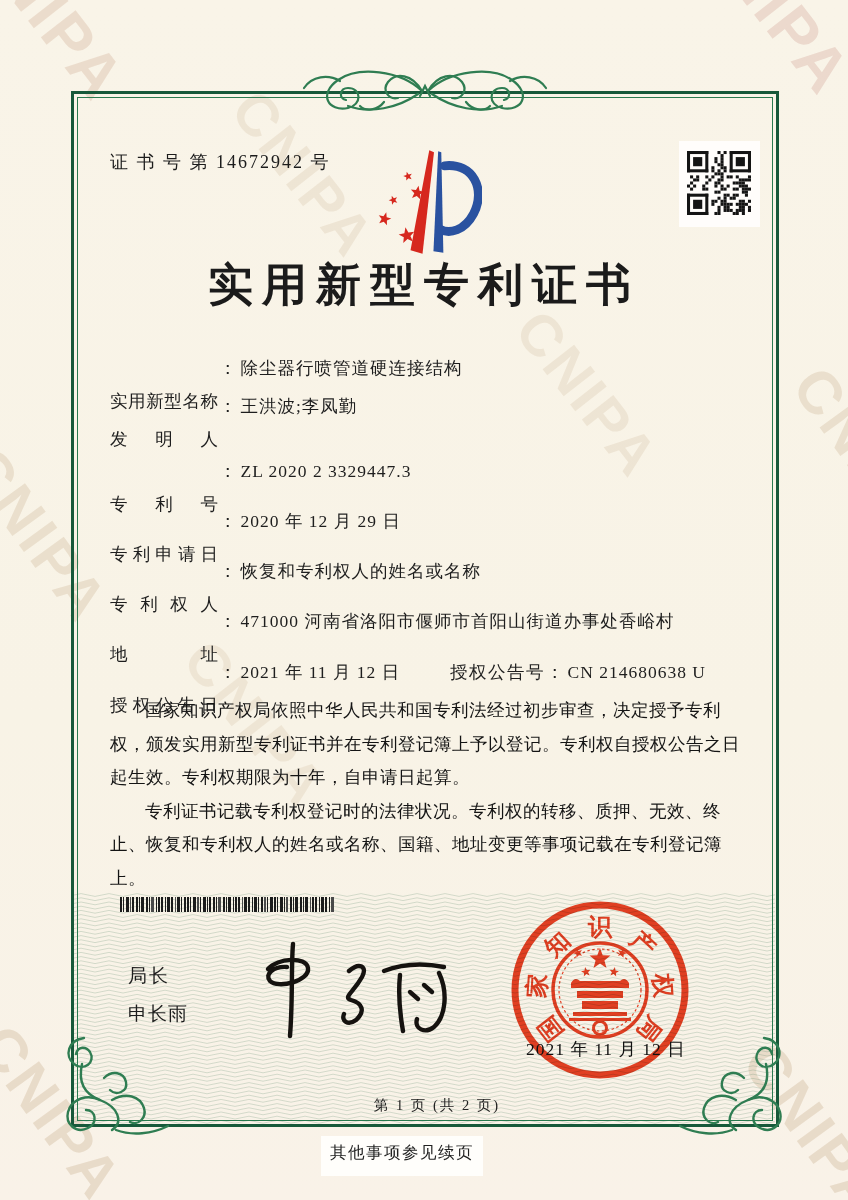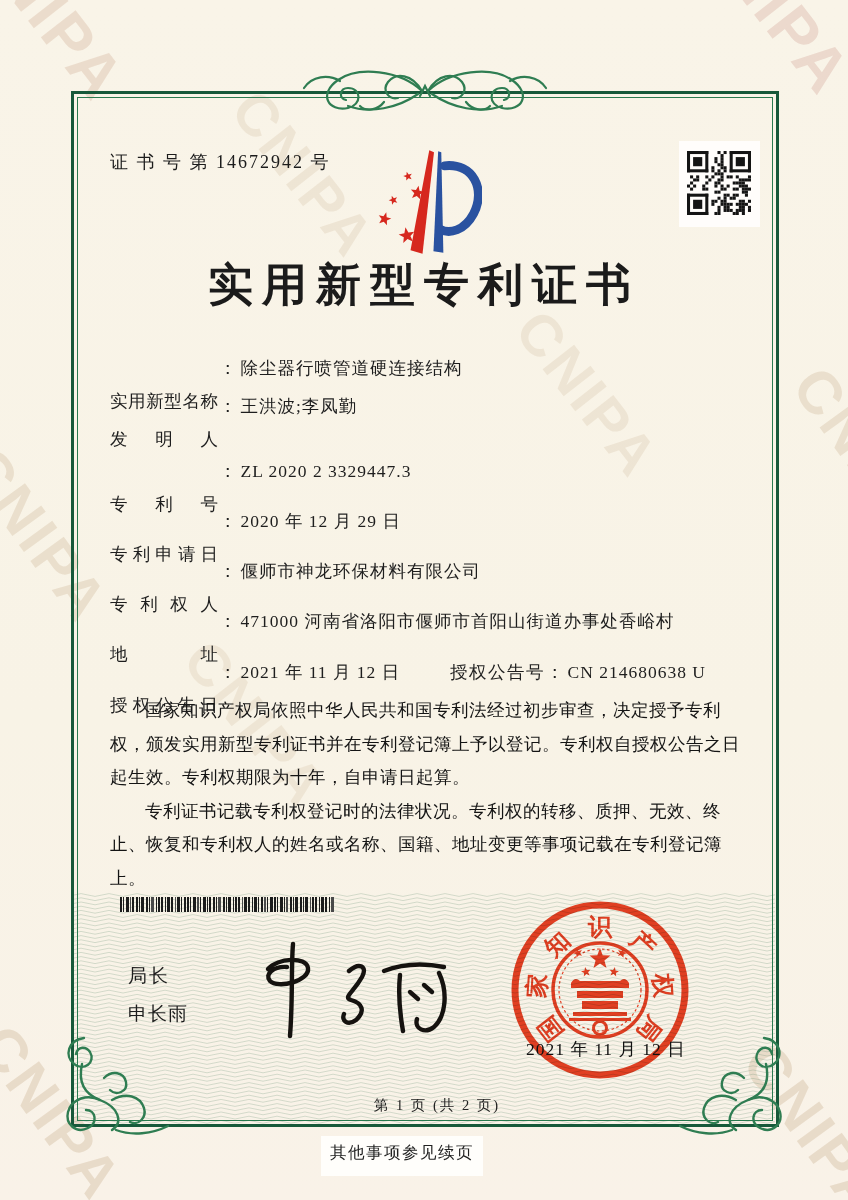--- a/index.html
+++ b/index.html
@@ -318,21 +318,21 @@
   <div class="row" style="top:394px">
     <span class="lab">发明人</span><span class="col">：</span><span class="val">王洪波;李凤勤</span>
   </div>
   <div class="row" style="top:459px">
     <span class="lab">专利号</span><span class="col">：</span><span class="val">ZL 2020 2 3329447.3</span>
   </div>
   <div class="row" style="top:509px">
     <span class="lab">专利申请日</span><span class="col">：</span><span class="val">2020 年 12 月 29 日</span>
   </div>
   <div class="row" style="top:559px">
-    <span class="lab">专利权人</span><span class="col">：</span><span class="val">偃师市神龙环保材料有限公司</span>
+    <span class="lab">专利权人</span><span class="col">：</span><span class="val">恢复和专利权人的姓名或名称</span>
   </div>
   <div class="row" style="top:609px">
     <span class="lab">地址</span><span class="col">：</span><span class="val">471000 河南省洛阳市偃师市首阳山街道办事处香峪村</span>
   </div>
   <div class="row" style="top:660px">
     <span class="lab">授权公告日</span><span class="col">：</span><span class="val">2021 年 11 月 12 日</span>
     <span class="grant-no">
       <span class="lab2">授权公告号</span><span class="col">：</span><span class="val">CN 214680638 U</span>
     </span>
   </div>

